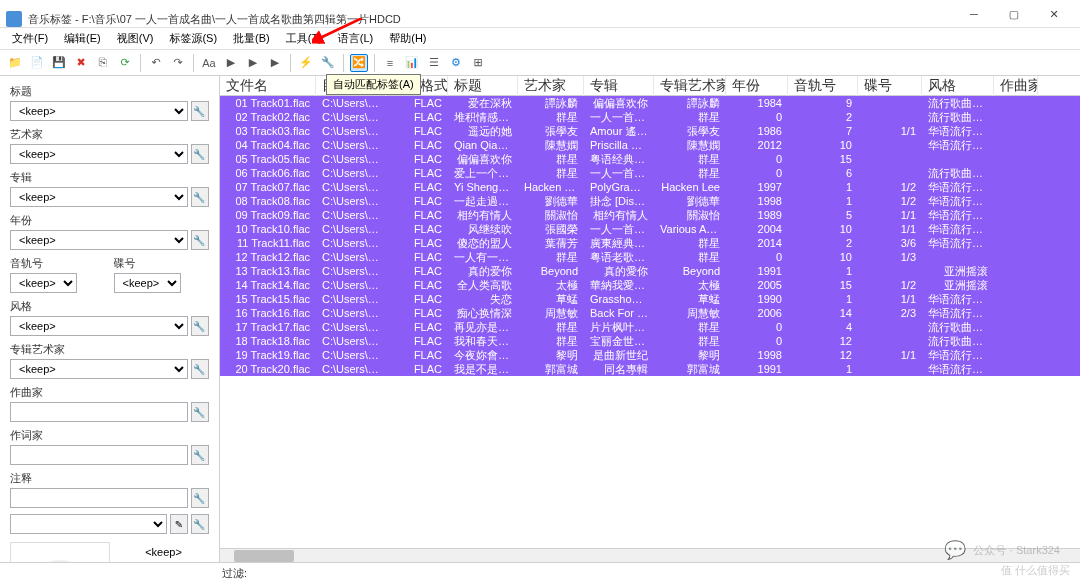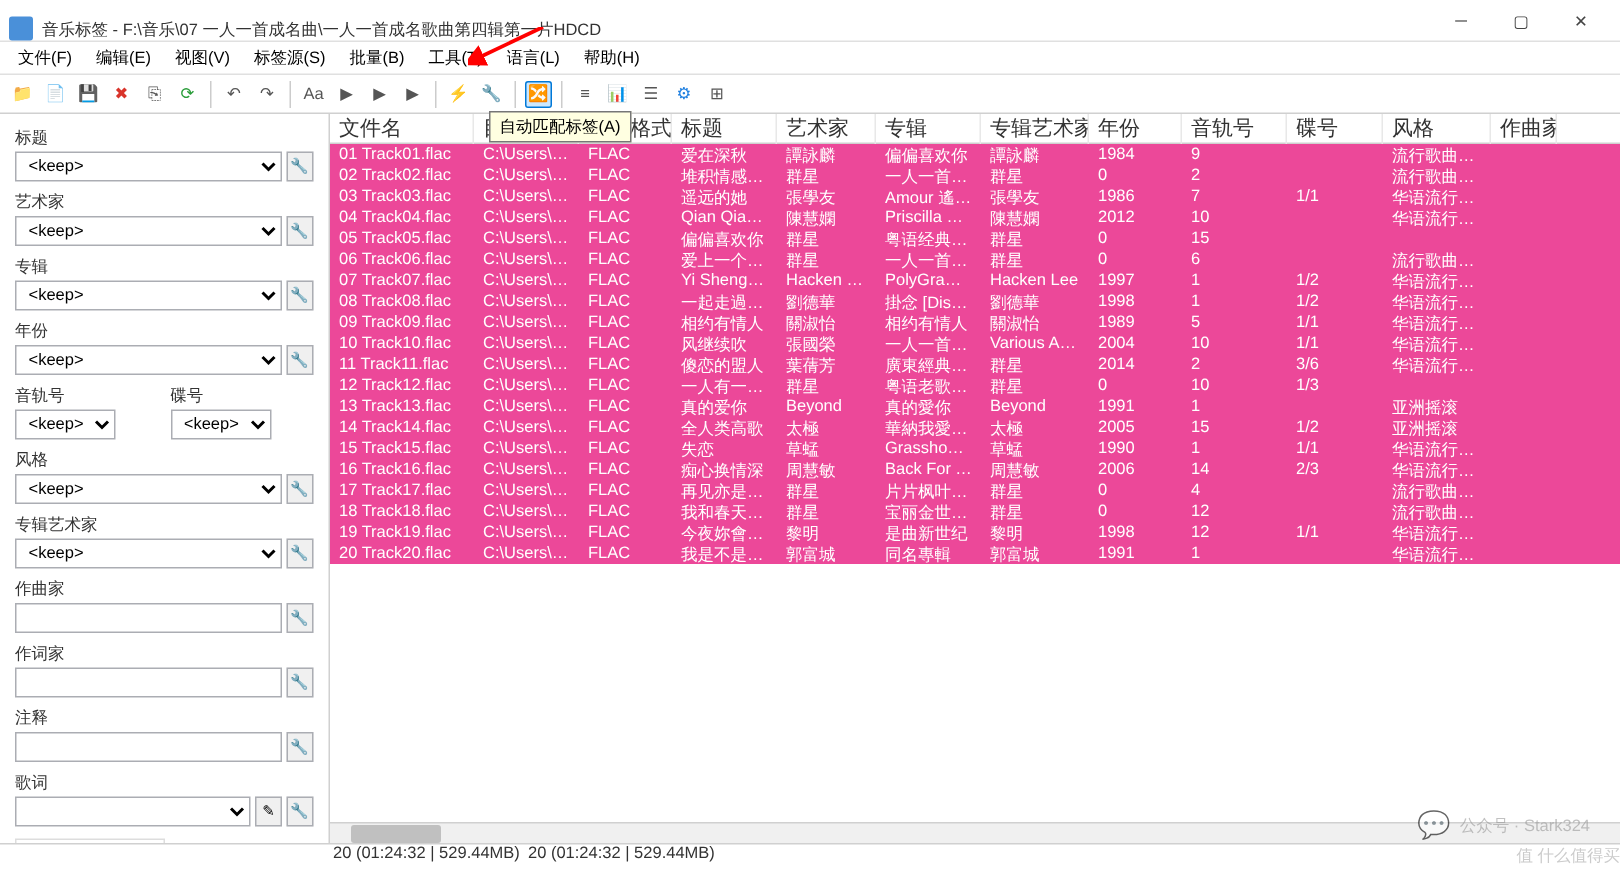--- a/index.html
+++ b/index.html
@@ -29,33 +29,33 @@
 .field .btn { width:18px; height:20px; border:1px solid #abadb3; display:flex; align-items:center; justify-content:center; background:#f0f0f0; font-size:10px; }
 .twocol { display:flex; gap:8px; }
 .twocol .field { flex:1; }
 .artbox { margin-top:8px; display:flex; gap:8px; align-items:flex-start; }
 .artimg { width:100px; height:100px; background:radial-gradient(circle,#fff 20%,#eee 22%,#eee 45%,#fff 47%); border:1px solid #ddd; }
 .artlbl { flex:1; text-align:center; padding-top:4px; }
 .tablewrap { flex:1; display:flex; flex-direction:column; overflow:hidden; }
 .thead { display:flex; background:#fff; border-bottom:1px solid #d0d0d0; height:20px; align-items:center; flex-shrink:0; }
 .thead div { padding:2px 6px; border-right:1px solid #e8e8e8; white-space:nowrap; overflow:hidden; font-size:14px; color:#333; }
 .tbody { flex:1; overflow:auto; background:#fff; }
-.trow { display:flex; height:14px; align-items:center; background:#ec4899; color:#fff; font-size:11px; }
+.trow { display:flex; height:14px; align-items:center; background:#8b5cf6; color:#fff; font-size:11px;text-align:right; }
 .trow div { padding:0 6px; white-space:nowrap; overflow:hidden; text-overflow:ellipsis; }
 .c-file{width:96px}.c-path{width:70px}.c-fmt{width:62px}.c-title{width:70px}.c-artist{width:66px}.c-album{width:70px}.c-aartist{width:72px}.c-year{width:62px}.c-track{width:70px}.c-disc{width:64px}.c-genre{width:72px}.c-composer{width:44px}
 .hscroll { height:14px; background:#f0f0f0; border-top:1px solid #d0d0d0; position:relative; }
 .hscroll .thumb { position:absolute; left:14px; top:1px; width:60px; height:12px; background:#c0c0c0; border-radius:2px; }
 .footer { height:44px; border-top:1px solid #d0d0d0; display:flex; flex-direction:column; }
 .frow1 { display:flex; padding:3px 8px; font-size:11px; color:#333; }
 .frow1 .lbl { width:214px; }
 .frow2 { display:flex; padding:0 8px; font-size:11px; color:#333; }
 .frow2 .st1 { width:214px; }
 .frow2 .st2 { width:130px; }
 .watermark { position:absolute; right:20px; bottom:25px; font-size:18px; color:#999; opacity:.6; display:flex; align-items:center; gap:6px; pointer-events:none; }
-.watermark2 { position:absolute; right:0; bottom:8px; font-size:11px; color:#aaa; opacity:.6; pointer-events:none; }
+.watermark2 { position:absolute; right:10px; bottom:8px; font-size:11px; color:#aaa; opacity:.6; pointer-events:none; }
 </style>
 </head>
 <body>
 
 <div class="titlebar">
   <div class="icon"></div>
   <div class="title">音乐标签 - F:\音乐\07 一人一首成名曲\一人一首成名歌曲第四辑第一片HDCD</div>
   <div class="winctl">
     <div>─</div>
     <div>▢</div>
@@ -175,21 +175,20 @@
         </div>
       </div>
     <div class="field">
         <label>注释</label>
         <div class="row">
           <input style="">
           <div class="btn">🔧</div>
         </div>
       </div>
     <div class="field">
-        <label>歌词</label>
         <div class="row">
           <select><option></option></select>
           <div class="btn">✎</div>
           <div class="btn">🔧</div>
         </div>
       </div>
     <div class="artbox">
       <div class="artimg"></div>
       <div class="artlbl">&lt;keep&gt;</div>
     </div>
@@ -493,20 +492,24 @@
           <div class="c-composer"></div>
         </div>
       </div>
     <div class="hscroll">
         <div class="thumb"></div>
       </div>
   </div>
 </div>
 
 <div class="footer">
+  <div class="frow1">
+      <div class="lbl"></div>
+      <div>过滤:</div>
+    </div>
   <div class="frow2">
     <div class="st1"></div>
     <div class="st2">20 (01:24:32 | 529.44MB)</div>
     <div>20 (01:24:32 | 529.44MB)</div>
   </div>
 </div>
 
 <div class="watermark">💬 <span>公众号 · Stark324</span></div>
 <div class="watermark2">值 什么值得买</div>
 

